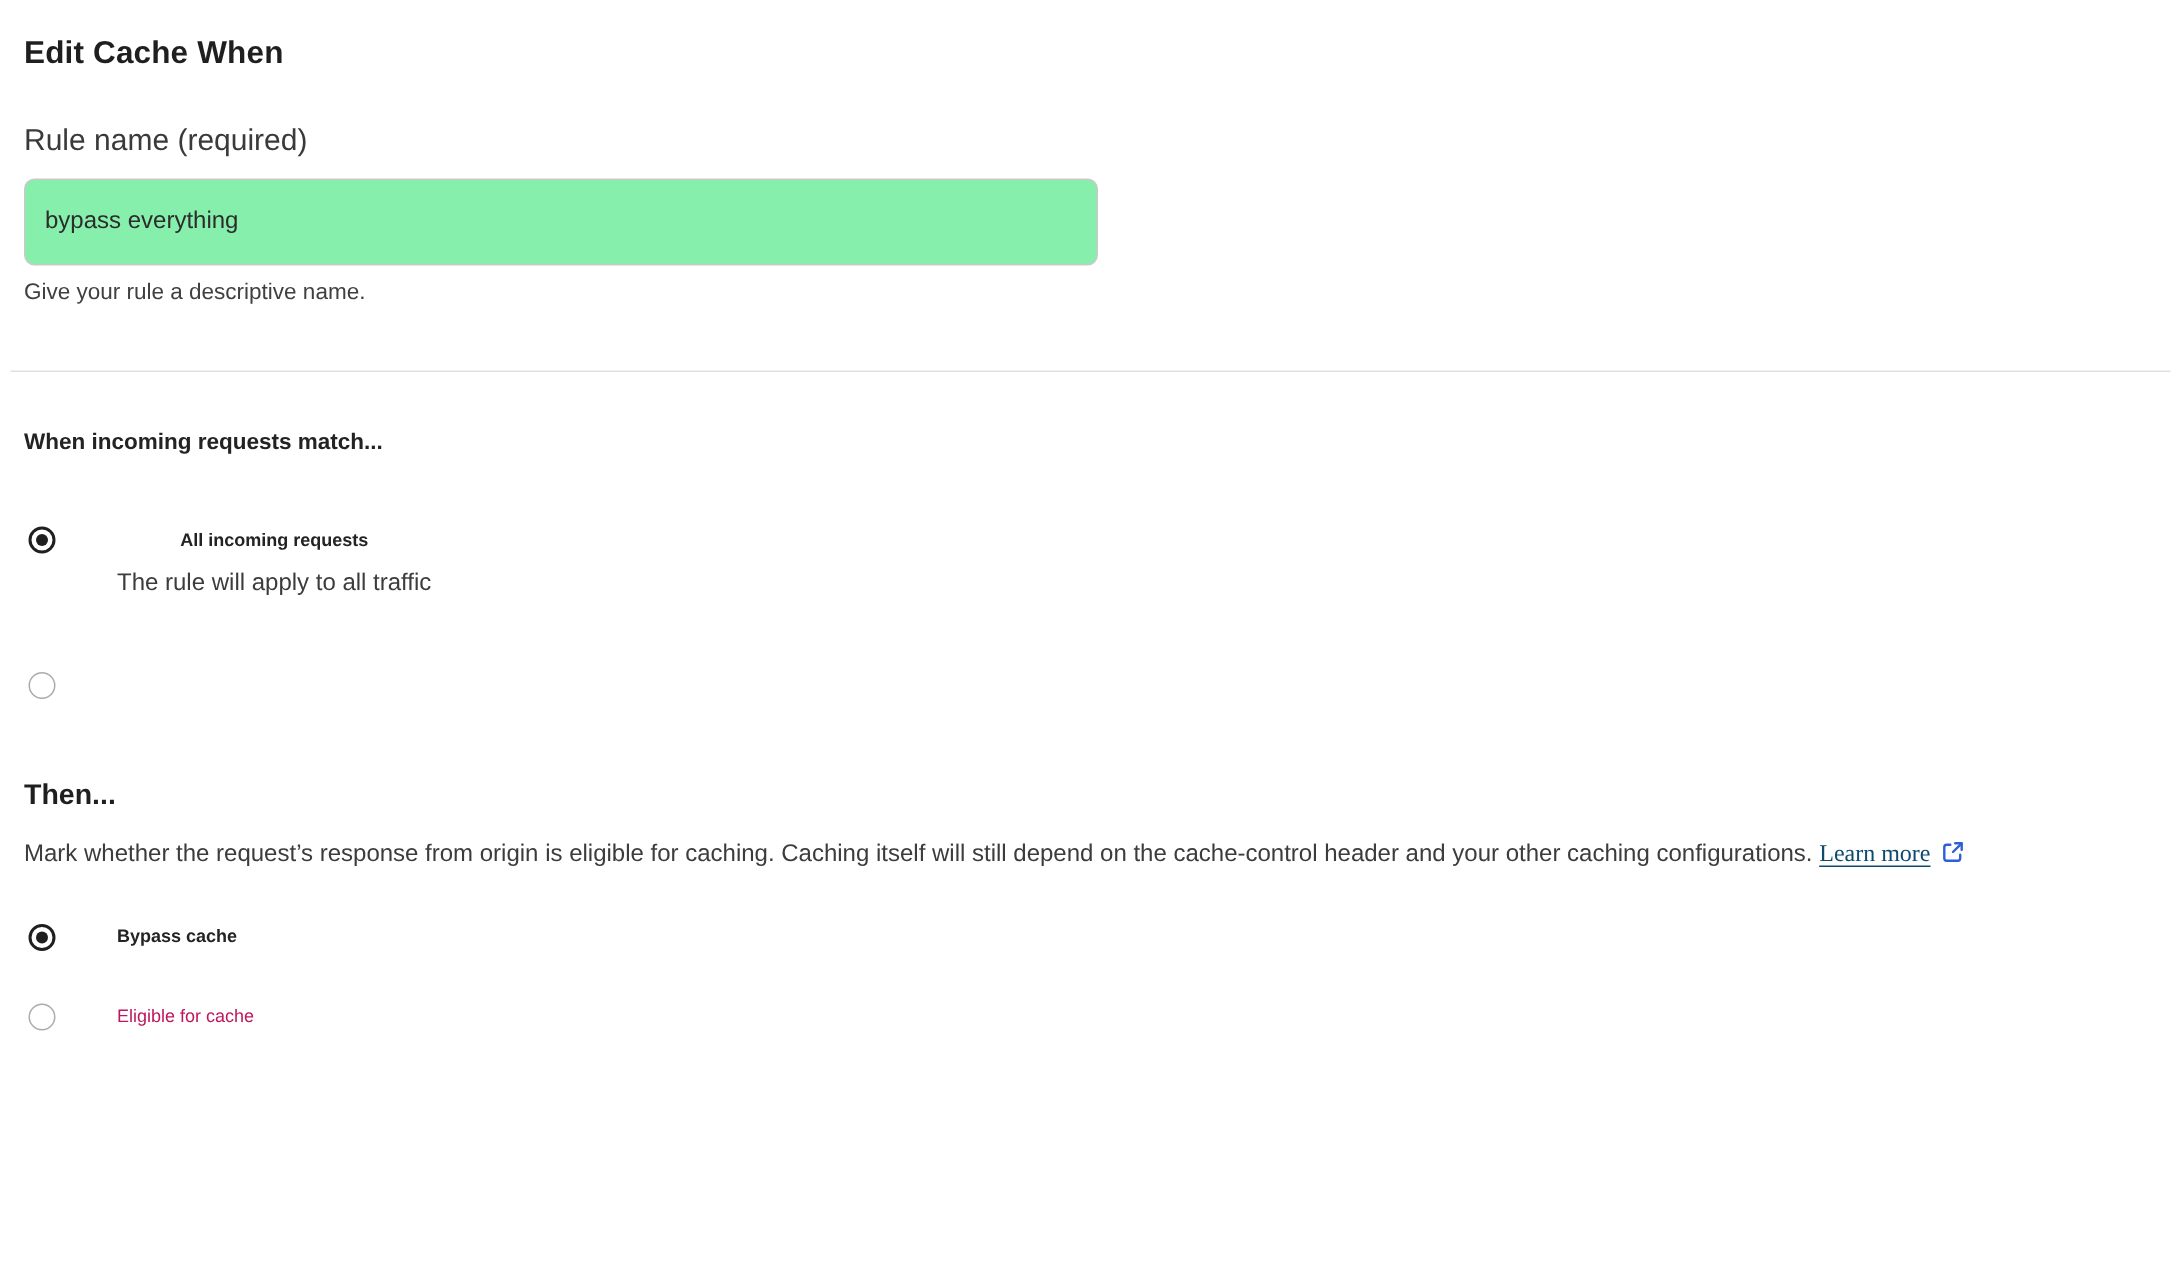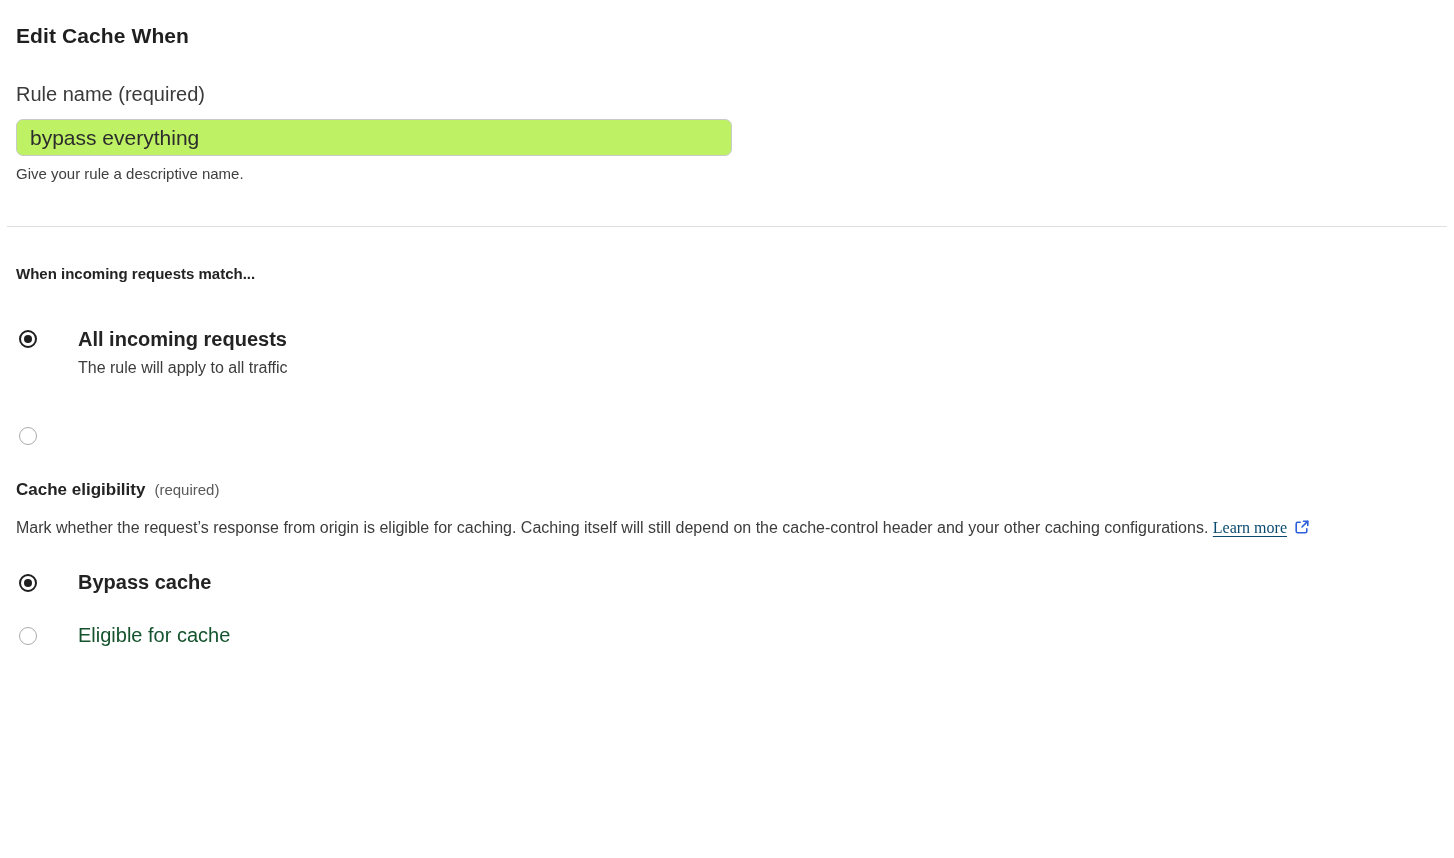--- a/index.html
+++ b/index.html
@@ -24,29 +24,29 @@
     display: block;
     margin-top: 35px;
     font-size: 20px;
     color: #3a3a3a;
   }
 
   .rule-name-input {
     display: block;
     margin-top: 13px;
     width: 716px;
-    height: 37px;
+    height: 58px;
     border: 1px solid #c9c9c9;
     border-radius: 7px;
     padding: 0 13px;
     font-family: "Liberation Sans", "DejaVu Sans", sans-serif;
-    font-size: 21px;
+    font-size: 16px;
     color: #2c2c2c;
     outline: none;
-    background: #bef264;
+    background: #86efac;
   }
 
   .helper-text {
     margin-top: 9px;
     font-size: 15px;
     color: #404040;
   }
 
   .divider {
     border: none;
@@ -95,24 +95,25 @@
     display: block;
     width: 8px;
     height: 8px;
     border-radius: 50%;
     background: #1f1f1f;
   }
 
   .radio-texts { margin-left: 41px; display: block; }
   .radio-label {
     display: block;
-    font-size: 20px;
+    font-size: 12px;
     font-weight: 700;
     color: #232323;
     line-height: 20px;
+    text-align: center;
   }
   .radio-desc {
     display: block;
     margin-top: 9px;
     font-size: 16px;
     font-weight: 400;
     color: #3c3c3c;
     line-height: 20px;
   }
 
@@ -151,21 +152,21 @@
   .external-icon {
     display: inline-block;
     vertical-align: -2px;
     margin-left: 7px;
   }
 
   .radio-group-eligibility { margin-top: 28px; }
   .radio-option.compact { align-items: center; margin-top: 17px; }
   .radio-option.compact + .radio-option.compact { margin-top: 33px; }
   .radio-option.compact .radio-texts { margin-left: 41px; }
-  .radio-option.compact .radio-label.plain { font-weight: 400; color: #14532d; }
+  .radio-option.compact .radio-label.plain { font-weight: 400; color: #be185d; }
 </style>
 </head>
 <body>
 
 <div class="content">
 
   <h1 class="page-title">Edit Cache When</h1>
 
   <label class="field-label">Rule name (required)</label>
 
@@ -189,25 +190,22 @@
         <span class="radio-desc">The rule will apply to all traffic</span>
       </span>
     </div>
 
     <div class="radio-option">
       <span class="radio"></span>
     </div>
 
   </div>
 
-
-  <div class="field-title-row">
-    <span class="field-title">Cache eligibility</span>
-    <span class="field-required">(required)</span>
-  </div>
+  <h2 class="section-heading then-heading">Then...</h2>
+
 
   <p class="field-description"><span>Mark whether the request’s response from origin is eligible for caching. Caching itself will still depend on the cache-control header and your other caching configurations.</span>
     <a class="learn-more-link">Learn more</a><span class="external-icon"><svg width="16" height="16" viewBox="0 0 16 16" fill="none" stroke="#2d5fd9" stroke-width="1.6" stroke-linecap="round" stroke-linejoin="round">
           <path d="M6.2 3.2 H3.8 C2.9 3.2 2.2 3.9 2.2 4.8 v7.4 c0 .9 .7 1.6 1.6 1.6 h7.4 c.9 0 1.6-.7 1.6-1.6 V9.8"></path>
           <path d="M9.5 2.2 h4.3 v4.3"></path>
           <path d="M13.6 2.4 L8 8"></path>
         </svg></span></p>
 
   <div class="radio-group-eligibility">
 

